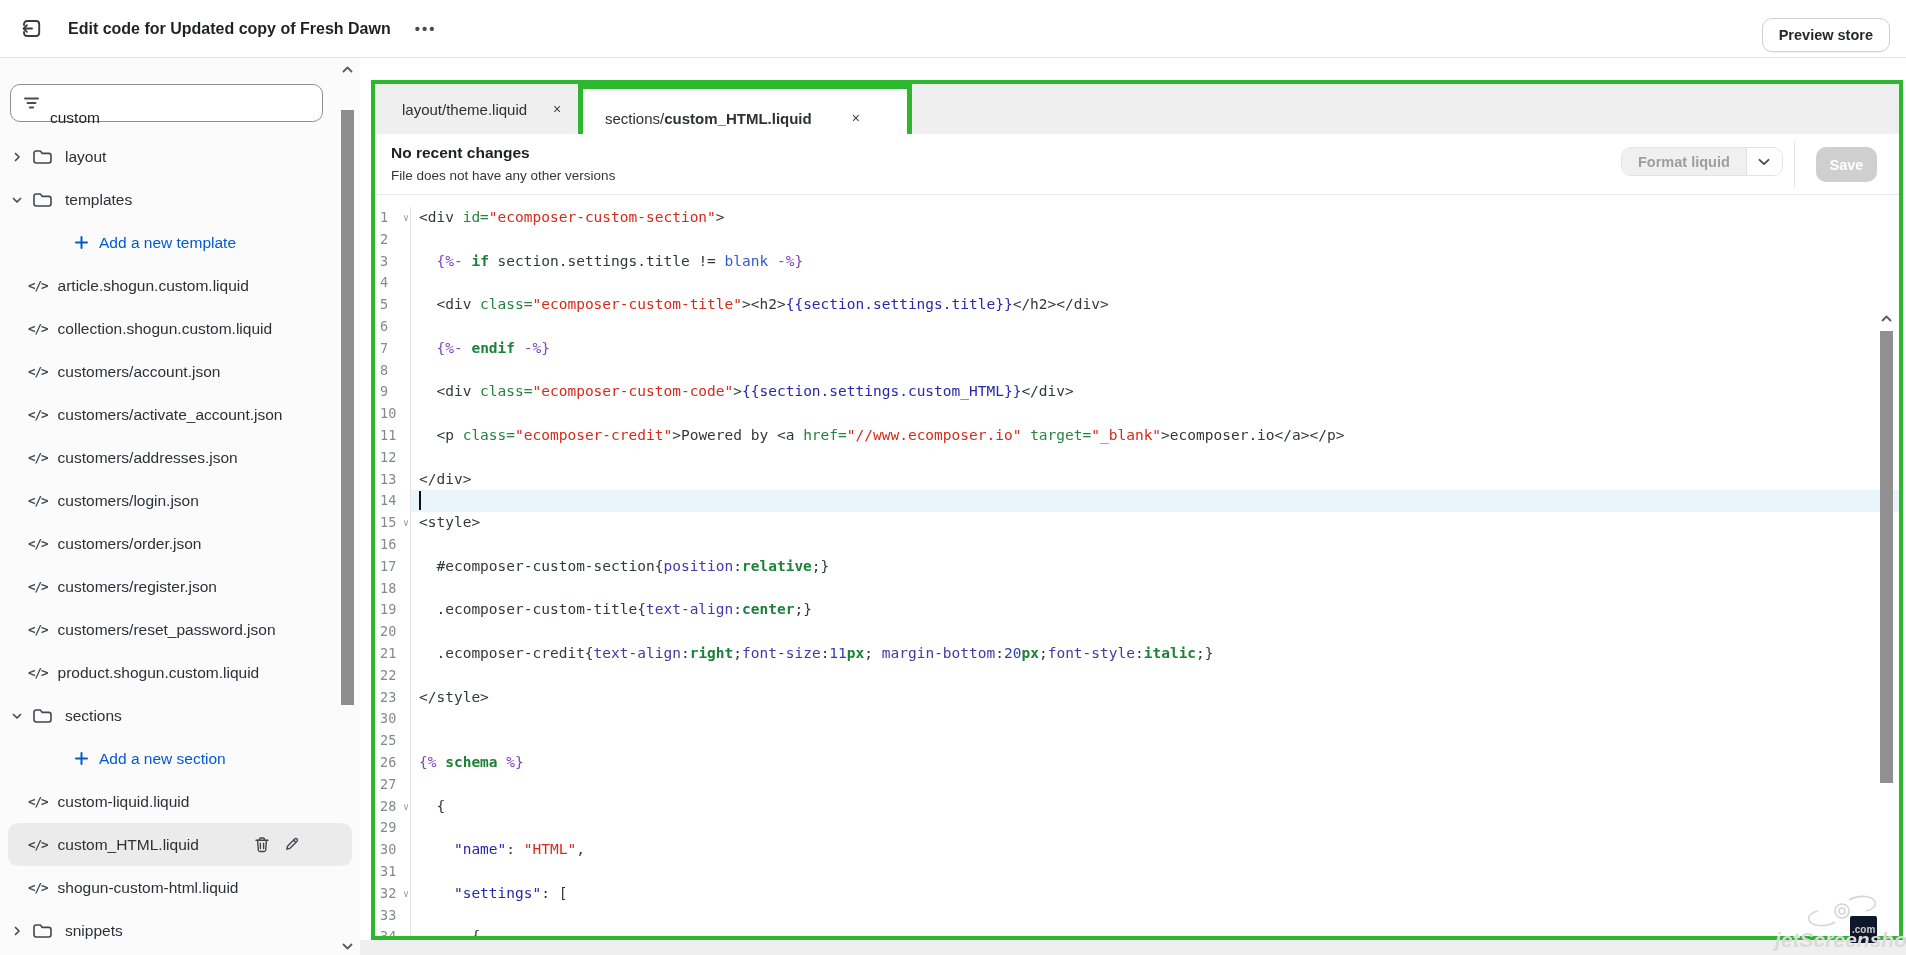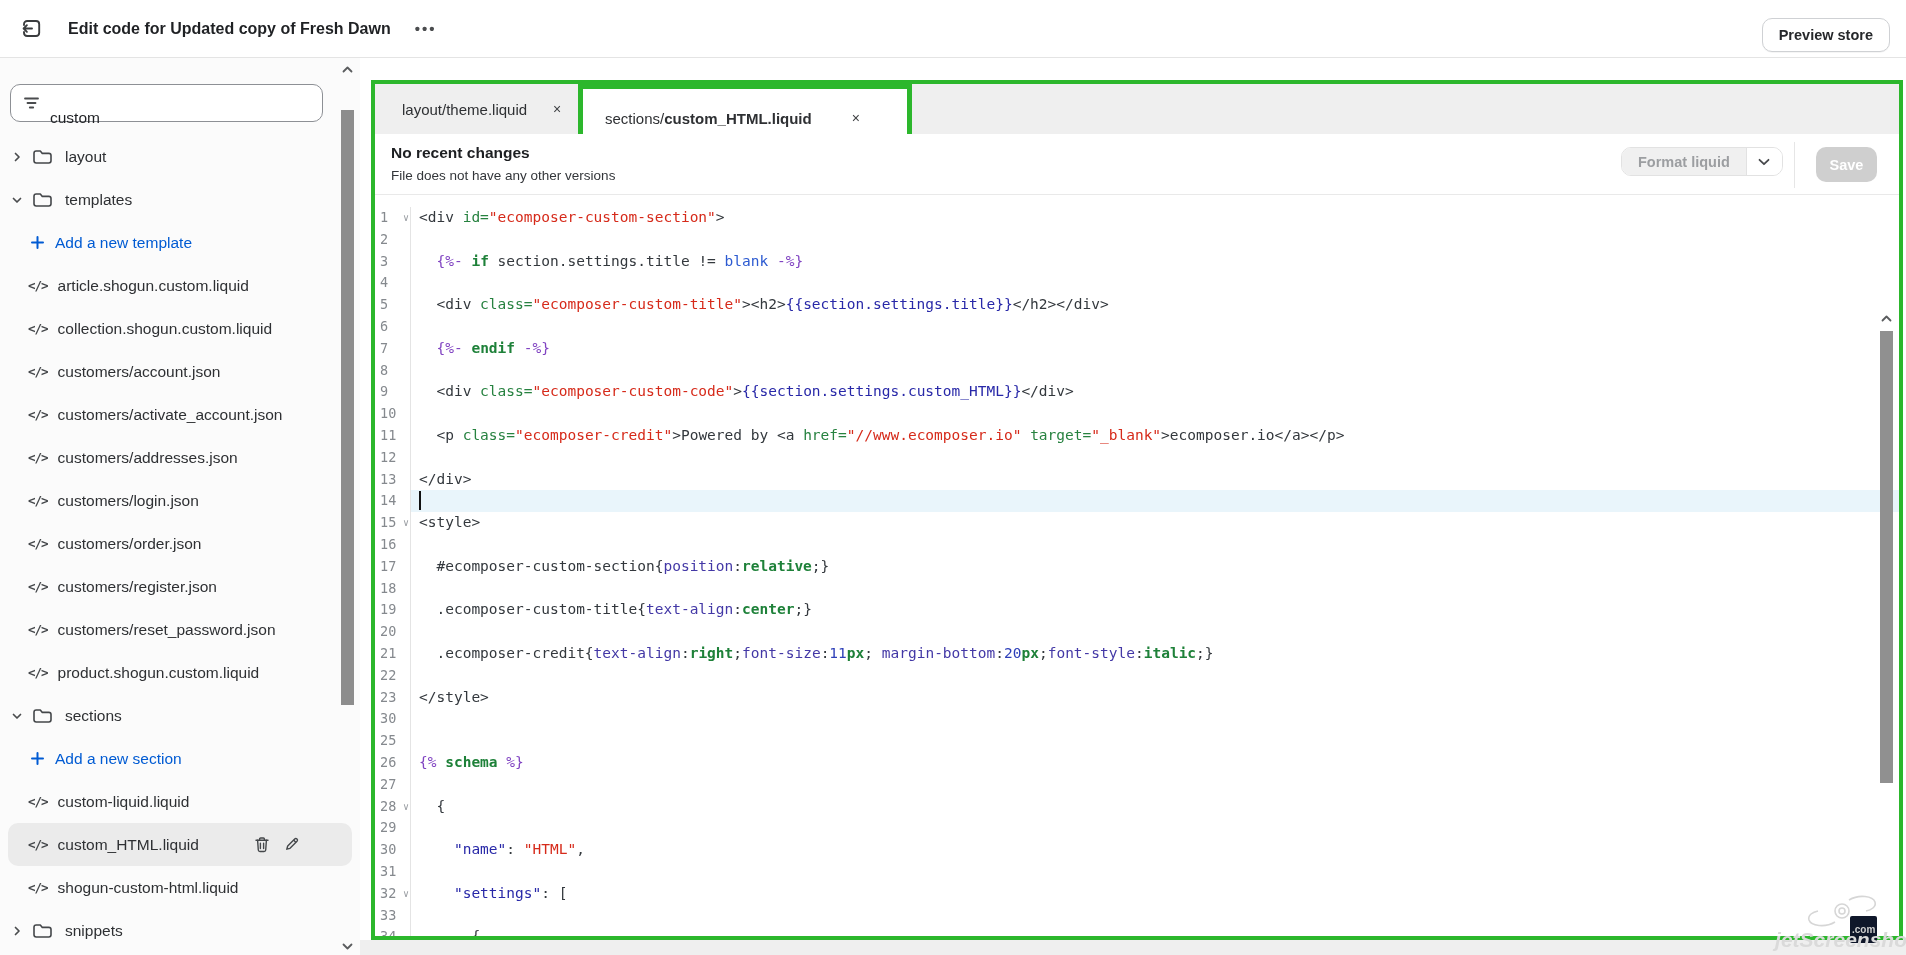--- a/index.html
+++ b/index.html
@@ -27,21 +27,21 @@
                        font-family:"Liberation Sans", sans-serif; width:240px;margin-top:29px; }
   .filter-ic { margin:0 10px 0 12px; display:flex; }
   .tree { position:absolute; left:0; top:77px; width:340px; }
   .tree-row { position:relative; height:43px; display:flex; align-items:center; font-size:15.5px; color:#2e3033;
               cursor:pointer; }
   .tree-row .chev { width:12px; margin-left:11px; display:flex; }
   .tree-row .folder-ic { margin-left:9px; margin-right:12px; display:flex; }
   .tree-row .code-ic { margin-left:28px; margin-right:10px; font-family:"DejaVu Sans Mono", monospace;
                        font-size:12.5px; font-weight:700; color:#44474a; letter-spacing:-1px; }
   .tree-row .plus-ic { margin-left:30px; margin-right:10px; display:flex; }
-  .tree-row.action { color:#005bd3; font-weight:500; }
+  .tree-row.action { color:#005bd3; font-weight:500;padding-left:44px; }
   .tree-row.selected { background:#ebebeb; border-radius:10px; width:344px; margin-left:8px; }
   .tree-row.selected .code-ic { margin-left:20px; }
   .row-tools { position:absolute; right:52px; top:13px; display:flex; gap:14px; }
   .row-tools .tool { display:flex; cursor:pointer; }
 
   
   .sb-v { position:absolute; width:15px; }
   .sb-thumb { position:absolute; left:1px; width:13px; background:#8d8d8d; }
   .sb-arrow { position:absolute; left:0; width:15px; height:14px; display:flex; align-items:center; justify-content:center; cursor:pointer; }
   .side-scroll { left:340px; top:4px; height:893px; }

